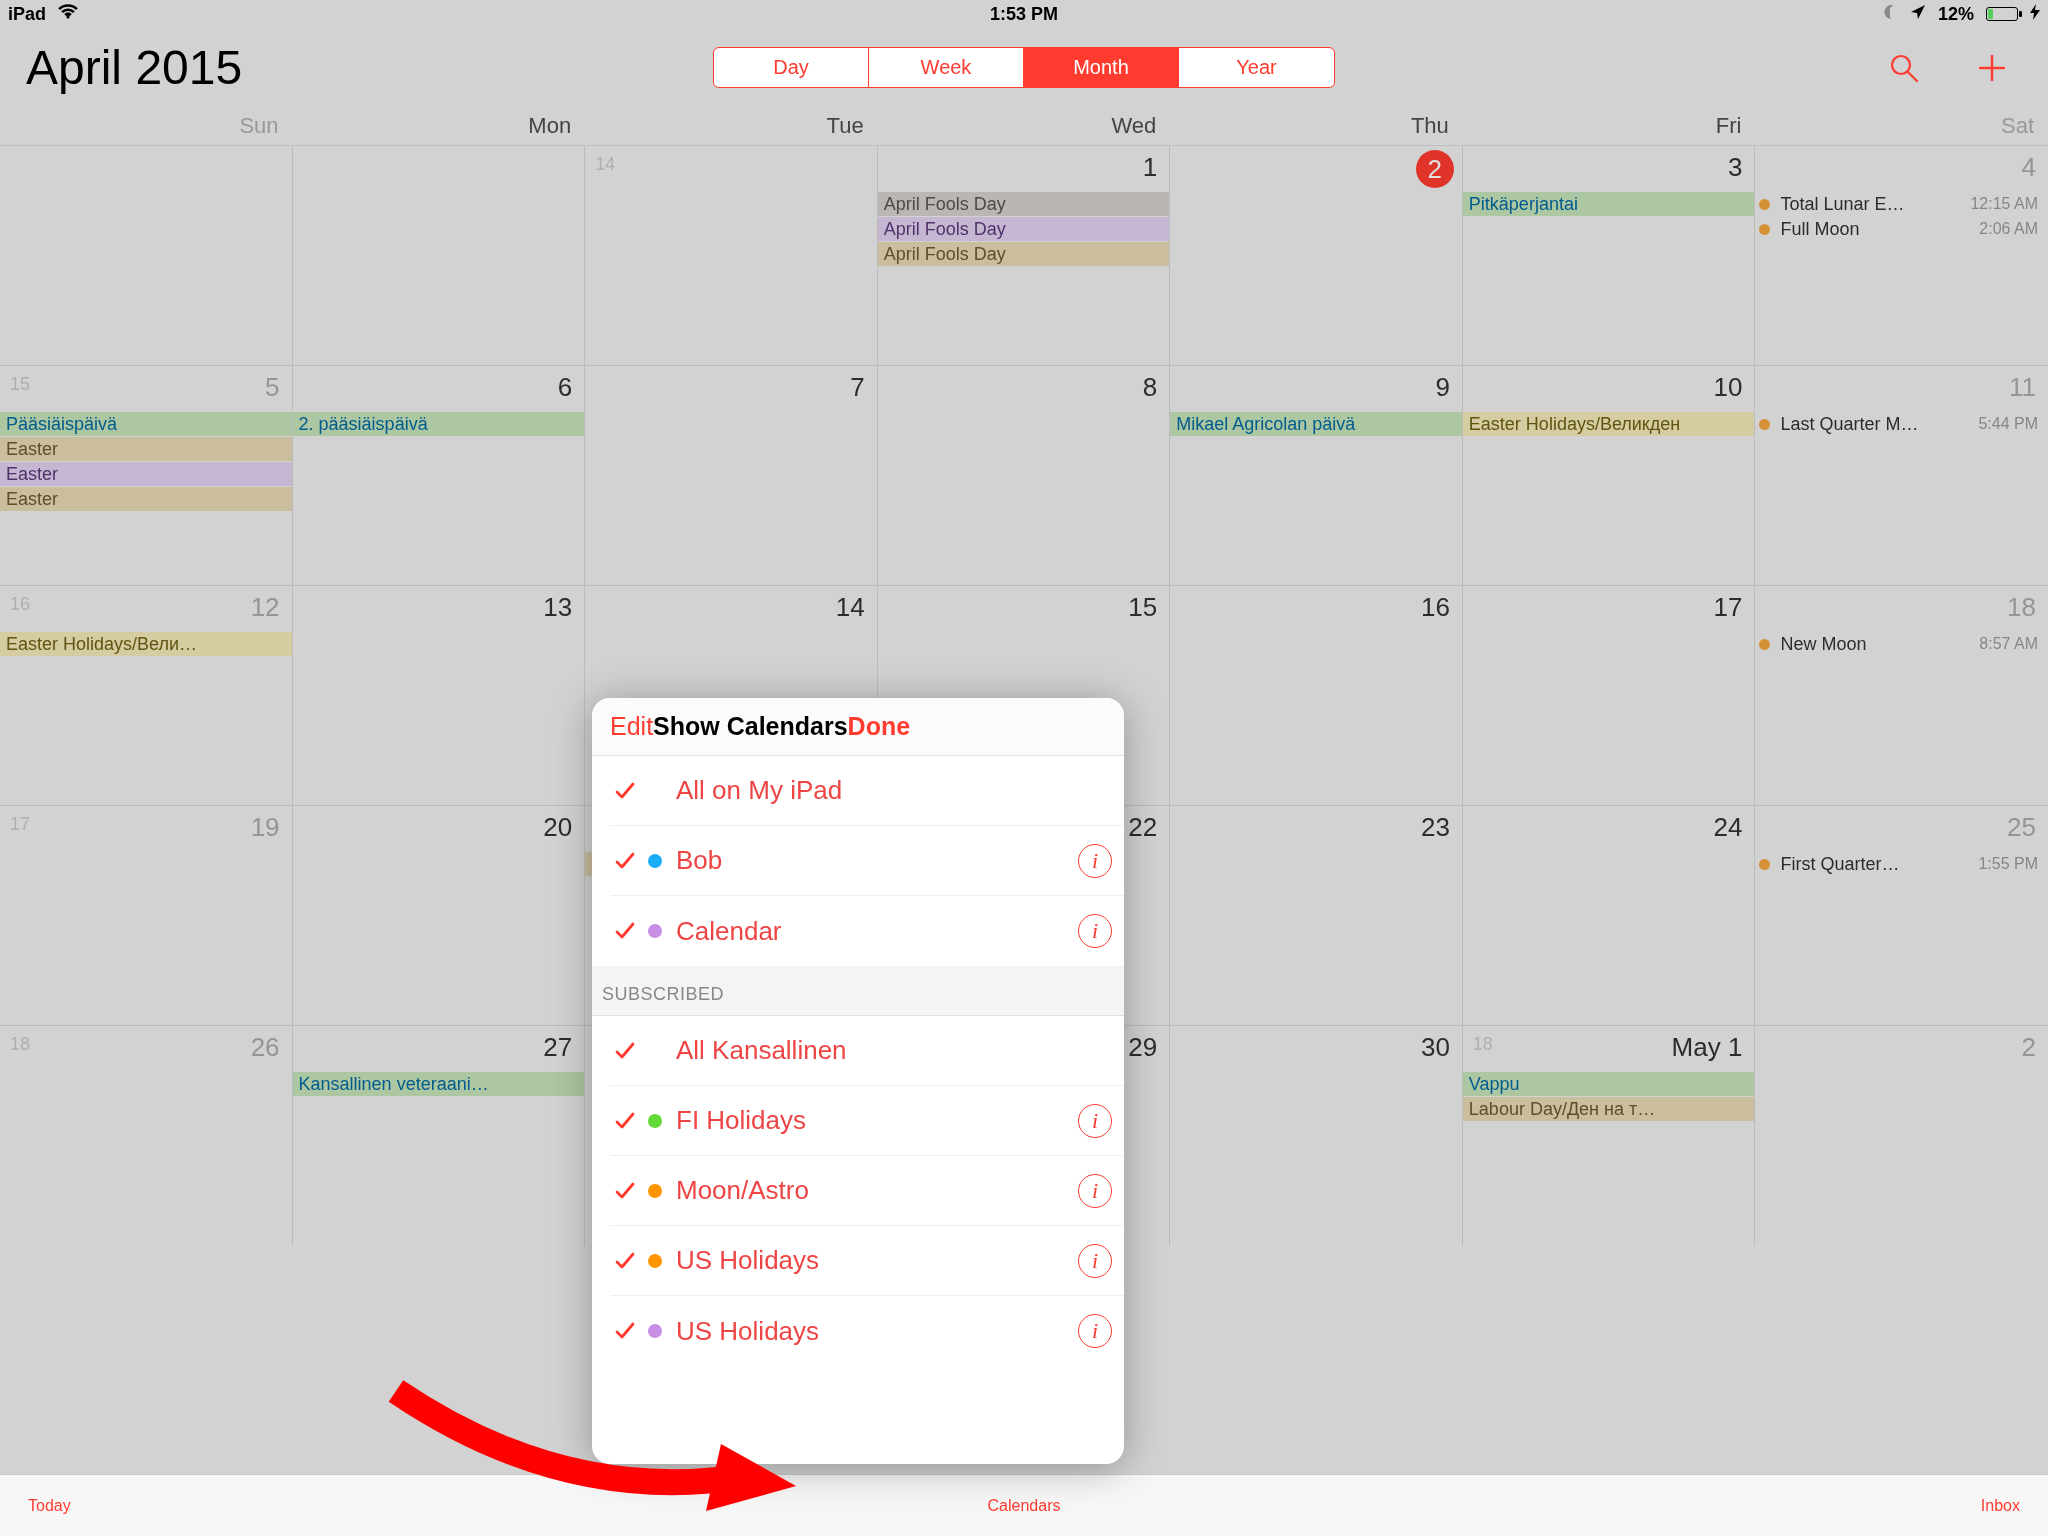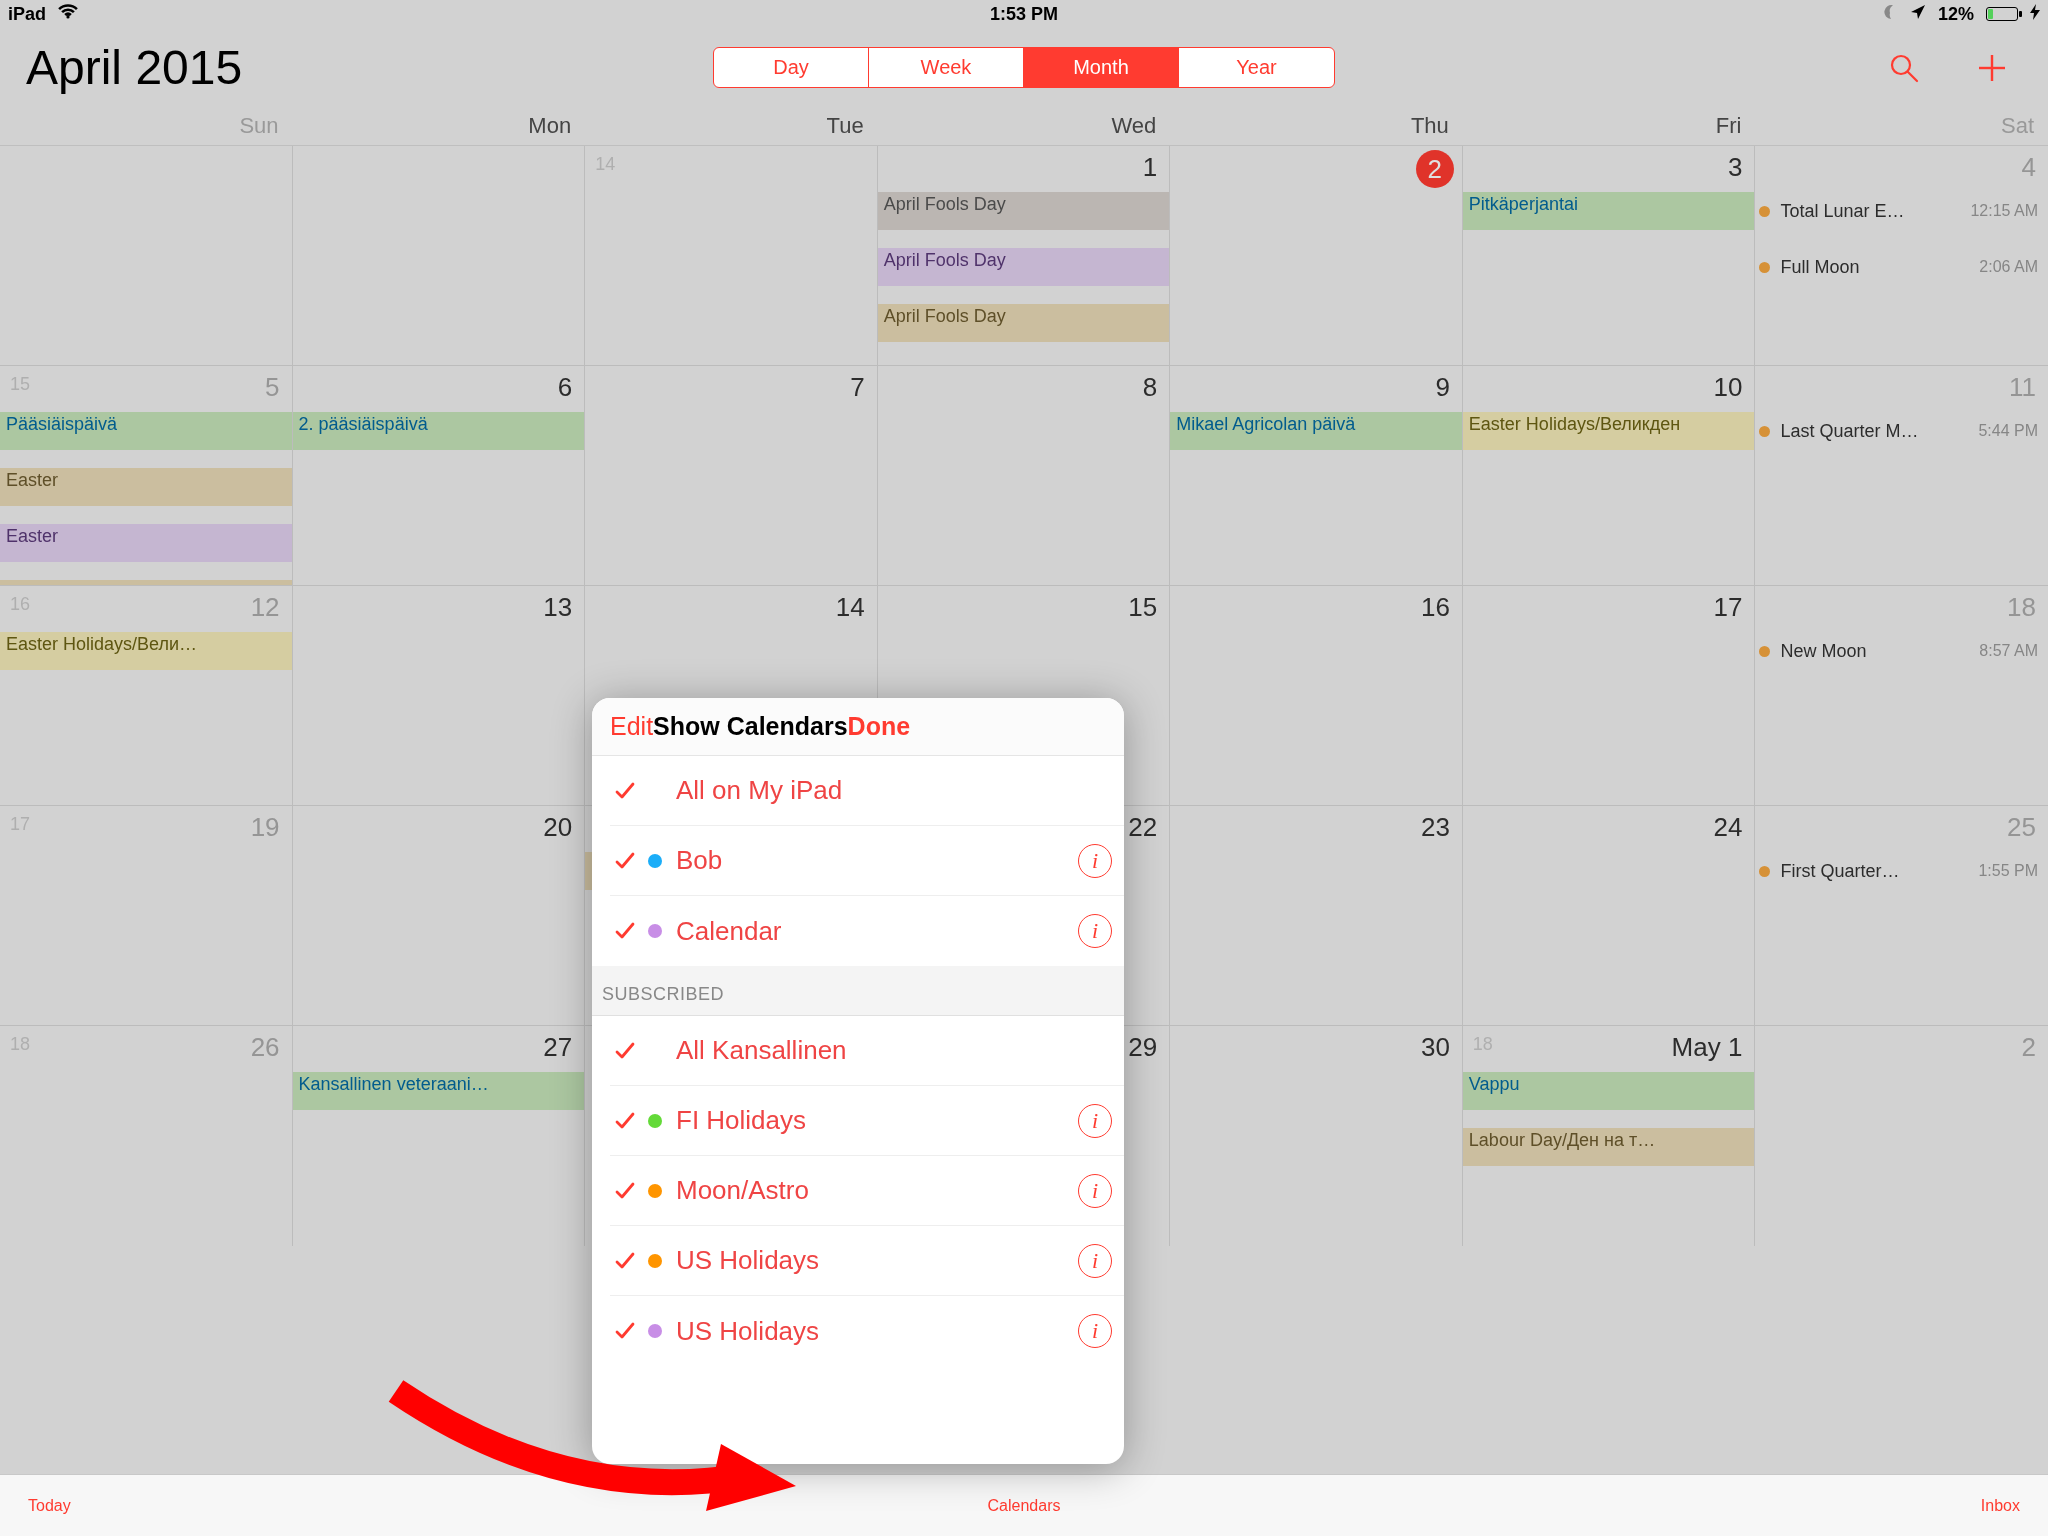--- a/index.html
+++ b/index.html
@@ -34,21 +34,21 @@
   
   .grid{display:grid;grid-template-columns:repeat(7,1fr);grid-template-rows:repeat(6,1fr);height:calc(100% - 28px - 94px - 30px - 2px - 62px);position:relative;z-index:10;background:#f0f0f0;}
   .cell{border-right:1px solid #d6d6d6;position:relative;overflow:hidden;}
   .cell:nth-child(7n){border-right:none;}
   .row-divider{border-bottom:1px solid #d6d6d6;}
   .daynum{position:absolute;top:6px;right:12px;font-size:26px;color:#333;font-weight:400;}
   .daynum.weekend{color:#aaa;}
   .daynum.today{background:#ff3b30;color:#fff;width:38px;height:38px;border-radius:50%;display:flex;align-items:center;justify-content:center;right:8px;top:4px;}
   .extra-num{position:absolute;top:8px;left:10px;font-size:18px;color:#c8c8c8;font-weight:400;}
   .events{margin-top:46px;}
-  .evt{font-size:18px;padding:1px 6px;white-space:nowrap;overflow:hidden;text-overflow:ellipsis;margin-bottom:18px;height:38px;line-height:22px;}
+  .evt{font-size:18px;padding:1px 6px;white-space:nowrap;overflow:hidden;text-overflow:ellipsis;margin-bottom:1px;height:24px;line-height:22px;}
   .evt.green{background:#c4e3b8;color:#0369a1;}
   .evt.purple{background:#e1d0ee;color:#5b3a7a;}
   .evt.tan{background:#e8d9b5;color:#6b5a2e;}
   .evt.gray{background:#d5d0cb;color:#555;}
   .evt.yellow{background:#f3eab8;color:#6b6214;}
   .evt.dot{background:none;padding-left:4px;display:flex;align-items:center;gap:10px;color:#333;}
   .evt.dot .d{width:11px;height:11px;border-radius:50%;background:#f4a63f;flex-shrink:0;}
   .evt.dot .time{margin-left:auto;color:#999;font-size:16px;padding-right:4px;}
   
   

